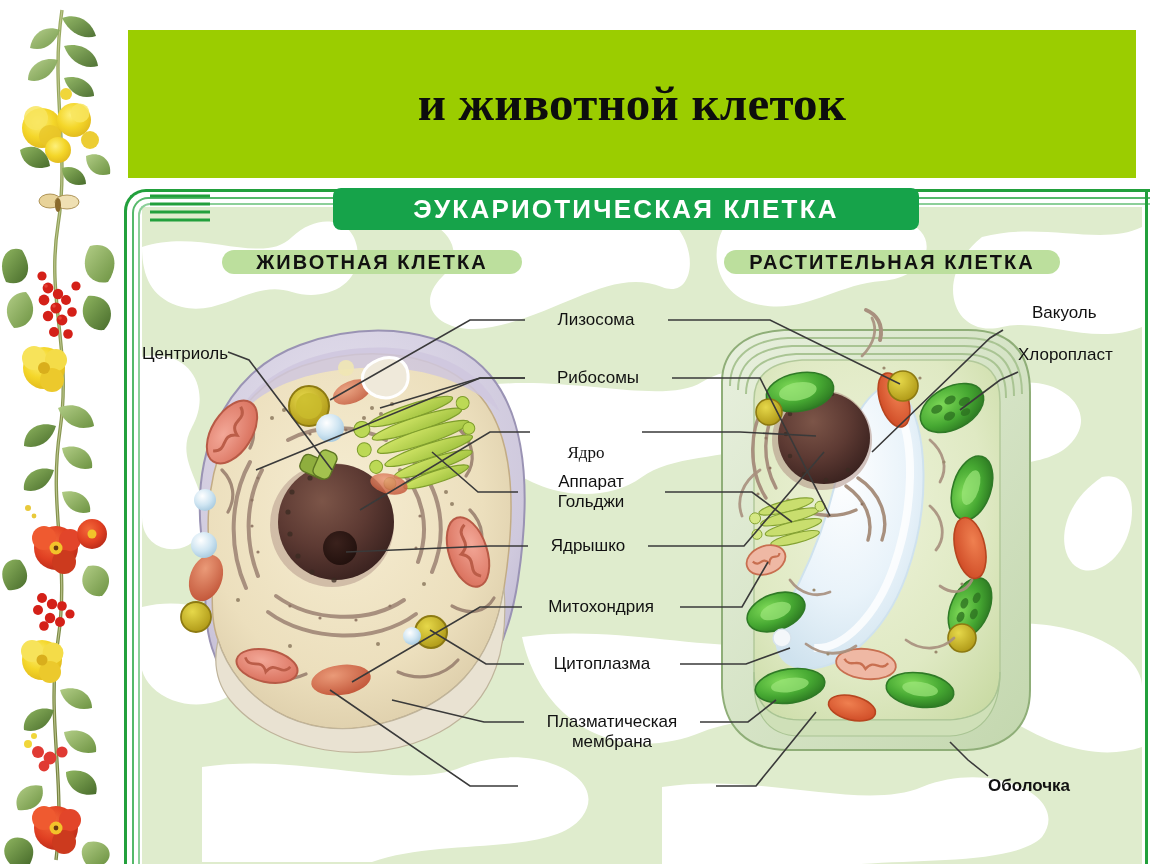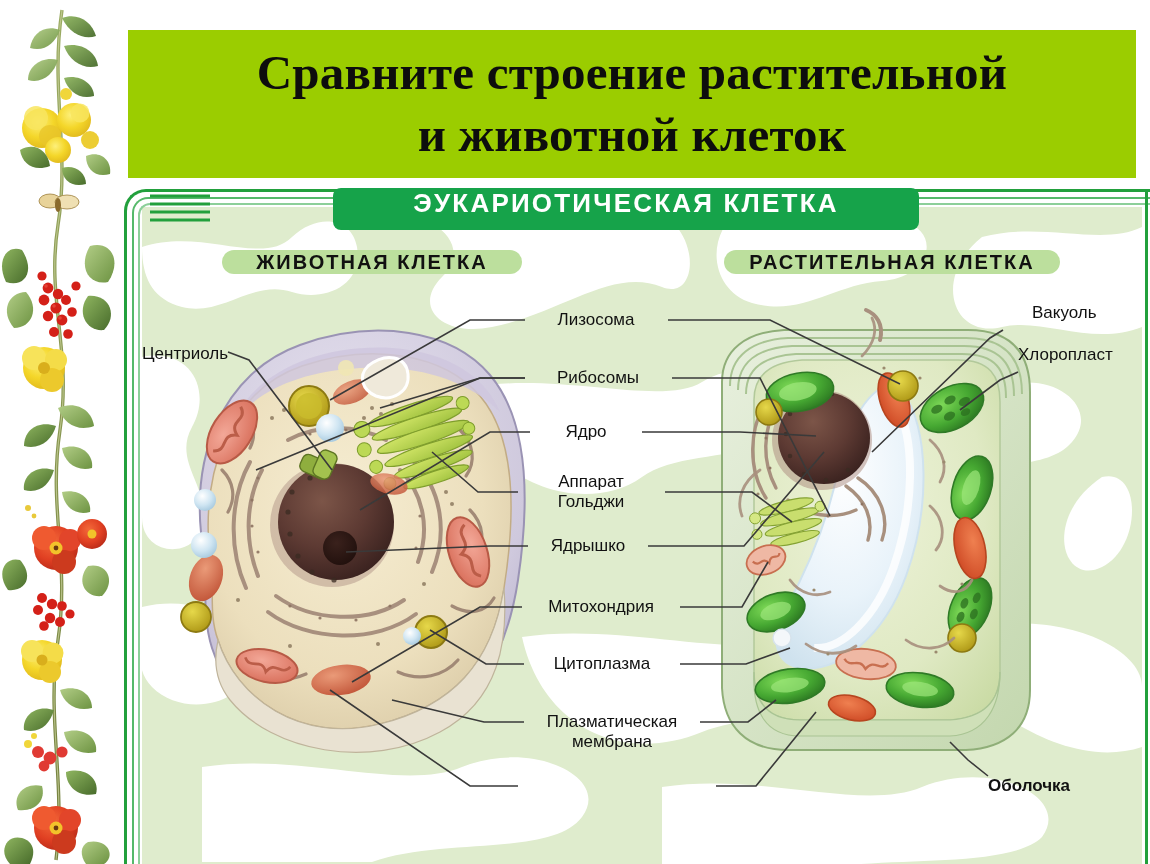--- a/index.html
+++ b/index.html
@@ -32,21 +32,21 @@
   .panel-frame3{position:absolute;left:18px;top:18px;right:0;bottom:-40px;
        border:2px solid #8ccf99;border-right:none;border-bottom:none;
        border-top-left-radius:12px;background:transparent;}
   .panel-right-edge{position:absolute;right:2px;top:4px;width:3px;bottom:0;
        background:#22a03c;}
   .camo{position:absolute;inset:22px 8px 0 22px;overflow:hidden;}
 
   
   .stripes{position:absolute;left:150px;top:190px;width:60px;height:40px;}
   .head-pill{position:absolute;left:333px;top:188px;width:586px;height:42px;
-       background:#16a34a;border-radius:8px;display:flex;align-items:flex-start;
+       background:#16a34a;border-radius:8px;display:flex;align-items:center;
        justify-content:center;}
   .head-pill span{color:#fff;font-weight:700;font-size:26px;letter-spacing:2.2px;}
 
   
   .sub-pill{position:absolute;height:24px;border-radius:18px;background:#bcdf9d;
        display:flex;align-items:center;justify-content:center;}
   .sub-pill span{color:#111;font-weight:700;font-size:20px;letter-spacing:2px;}
   #pill-animal{left:222px;top:250px;width:300px;}
   #pill-plant{left:724px;top:250px;width:336px;}
 
@@ -224,21 +224,20 @@
         <circle cx="64" cy="842" r="12" fill="#cc3a1e"></circle>
         <circle cx="56" cy="828" r="6.5" fill="#f2c32a"></circle>
         <circle cx="56" cy="828" r="2.4" fill="#6b3a10"></circle>
         <path d="M22 838 C 6 834, -2 852, 10 864 L 30 864 C 36 852, 34 842, 22 838Z" fill="url(#lf1)"></path>
         <path d="M88 842 C 108 838, 116 856, 104 864 L 86 864 C 80 856, 80 846, 88 842Z" fill="url(#lf2)"></path>
       </g>
     </svg>
   </div>
 
   <div class="title-banner">
-    <div class="title-line">Сравните строение растительной</div>
     <div class="title-line">и животной клеток</div>
   </div>
 
   <div class="panel">
 
     <div class="camo">
       <svg width="1000" height="660" viewBox="0 0 1000 660" preserveAspectRatio="none" xmlns="http://www.w3.org/2000/svg">
         <rect x="0" y="0" width="1000" height="660" fill="#dfeccd"></rect>
         <g fill="#ffffff">
           <path d="M0 40 C 60 20, 120 60, 150 30 C 175 6, 210 10, 215 40
@@ -706,21 +705,21 @@
       <path d="M1018 372 L 1000 380 L 960 410"></path>
 
       <path d="M988 776 L 968 760 L 950 742"></path>
     </g>
   </svg>
 
   <div class="lbl r" style="left:88px;top:344px;width:140px;">Центриоль</div>
 
   <div class="lbl c" style="left:525px;top:310px;width:142px;">Лизосома</div>
   <div class="lbl c" style="left:525px;top:368px;width:146px;">Рибосомы</div>
-  <div class="lbl c" style="left:530px;top:422px;width:112px;">Ядро</div>
+  <div class="lbl c" style="left:530px;top:443px;width:112px;font-family:Liberation Serif, serif;">Ядро</div>
   <div class="lbl c" style="left:518px;top:472px;width:146px;">Аппарат
 Гольджи</div>
   <div class="lbl c" style="left:528px;top:536px;width:120px;">Ядрышко</div>
   <div class="lbl c" style="left:522px;top:597px;width:158px;">Митохондрия</div>
   <div class="lbl c" style="left:524px;top:654px;width:156px;">Цитоплазма</div>
   <div class="lbl c" style="left:524px;top:712px;width:176px;">Плазматическая
 мембрана</div>
 
   <div class="lbl l" style="left:1032px;top:303px;width:130px;">Вакуоль</div>
   <div class="lbl l" style="left:1018px;top:345px;width:136px;">Хлоропласт</div>

